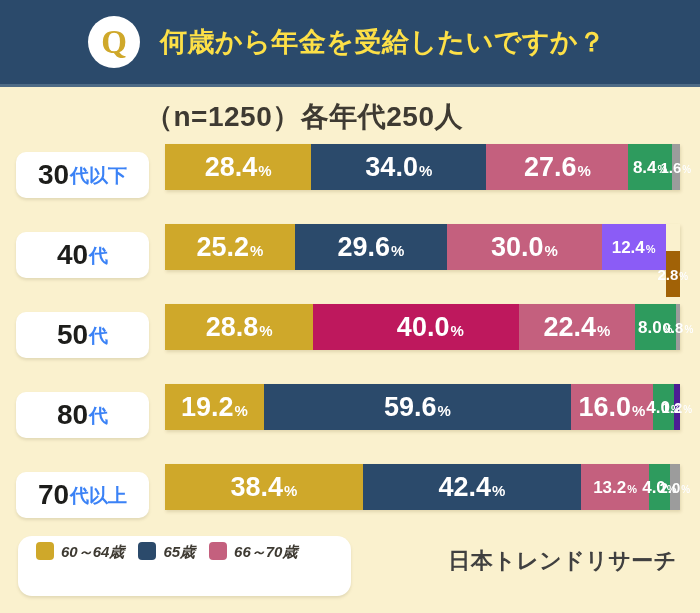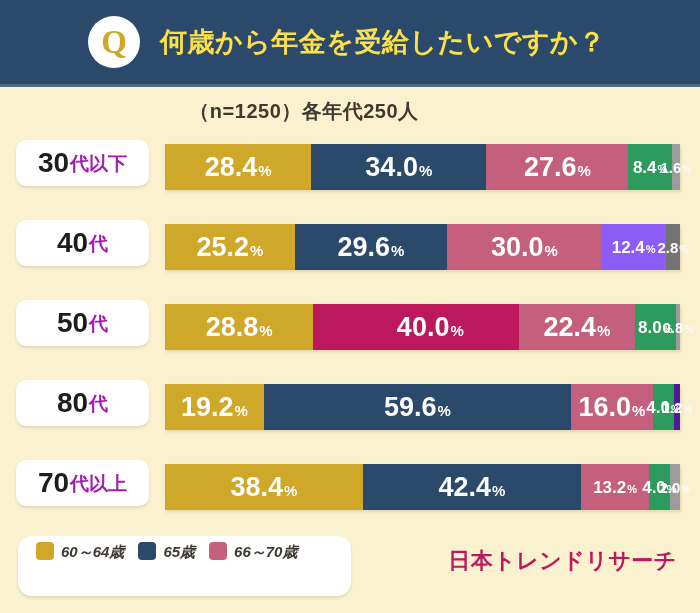--- a/index.html
+++ b/index.html
@@ -70,61 +70,61 @@
     background: #4e6b86;
   }
 
   
   .subtitle {
     position: absolute;
     left: 0;
     top: 98px;
     width: 608px;
     text-align: center;
-    font-size: 20px;
+    font-size: 28px;
     font-weight: bold;
     color: #3e3a32;
     letter-spacing: 0.5px;
   }
 
   
   .chart {
     position: absolute;
     left: 0;
     top: 140px;
     width: 700px;
   }
   .row {
     position: relative;
     height: 80px;
   }
   .row-label {
     position: absolute;
     left: 16px;
-    top: 0;
+    top: 12px;
     width: 133px;
     height: 46px;
     background: #ffffff;
     border-radius: 10px;
     box-shadow: 0 2px 3px rgba(120,110,70,0.18);
     display: flex;
     align-items: center;
     justify-content: center;
     box-sizing: border-box;
   }
   .row-label .lbl-num {
     font-size: 28px;
     font-weight: bold;
     color: #1d1d1b;
     line-height: 1;
   }
   .row-label .lbl-suffix {
     font-size: 19px;
     font-weight: bold;
-    color: #a21caf;
+    color: #3b82f6;
     line-height: 1;
     margin-left: 1px;
   }
 
   .bar {
     position: absolute;
     left: 165px;
     top: 4px;
     width: 515px;
     height: 46px;
@@ -206,21 +206,21 @@
 
   
   .brand {
     position: absolute;
     left: 440px;
     top: 546px;
     width: 245px;
     text-align: center;
     font-size: 22px;
     font-weight: bold;
-    color: #be185d;
+    color: #404040;
     letter-spacing: 0.5px;
     white-space: nowrap;
   }
 </style>
 </head>
 <body>
 
 <div id="page">
 
   <div class="header">
@@ -295,21 +295,21 @@
               <span class="num">30.0</span>
               <span class="pct">%</span>
             </span>
           </div>
           <div class="seg small" style="width: 12.4%; background: #8b5cf6;">
             <span class="val">
               <span class="num">12.4</span>
               <span class="pct">%</span>
             </span>
           </div>
-          <div class="seg tiny" style="width: 2.8%; background: #737373;">
+          <div class="seg tiny" style="width: 2.8%; background: #a16207; margin-top: 27px;">
             <span class="val">
               <span class="num">2.8</span>
               <span class="pct">%</span>
             </span>
           </div>
         </div>
       </div>
       <div class="row">
         <div class="row-label">
           <span class="lbl-num">50</span>

